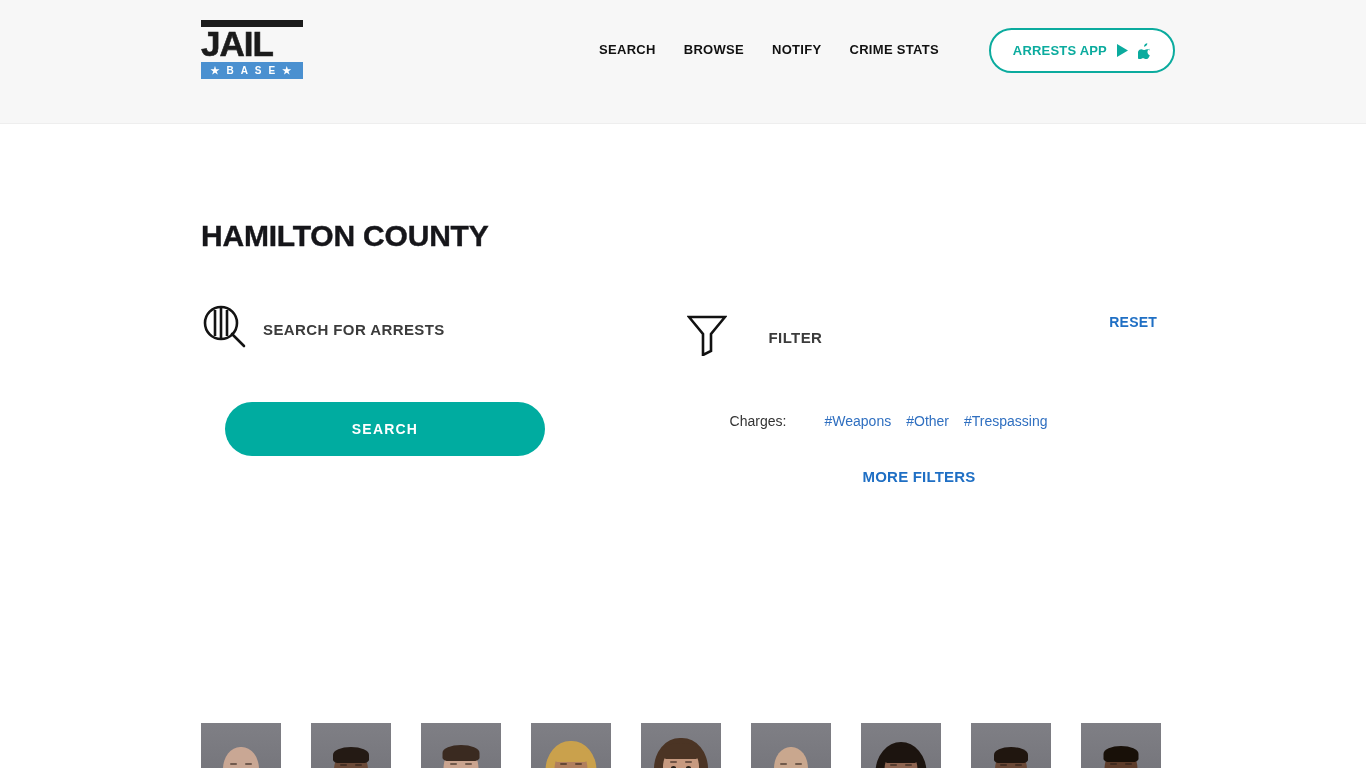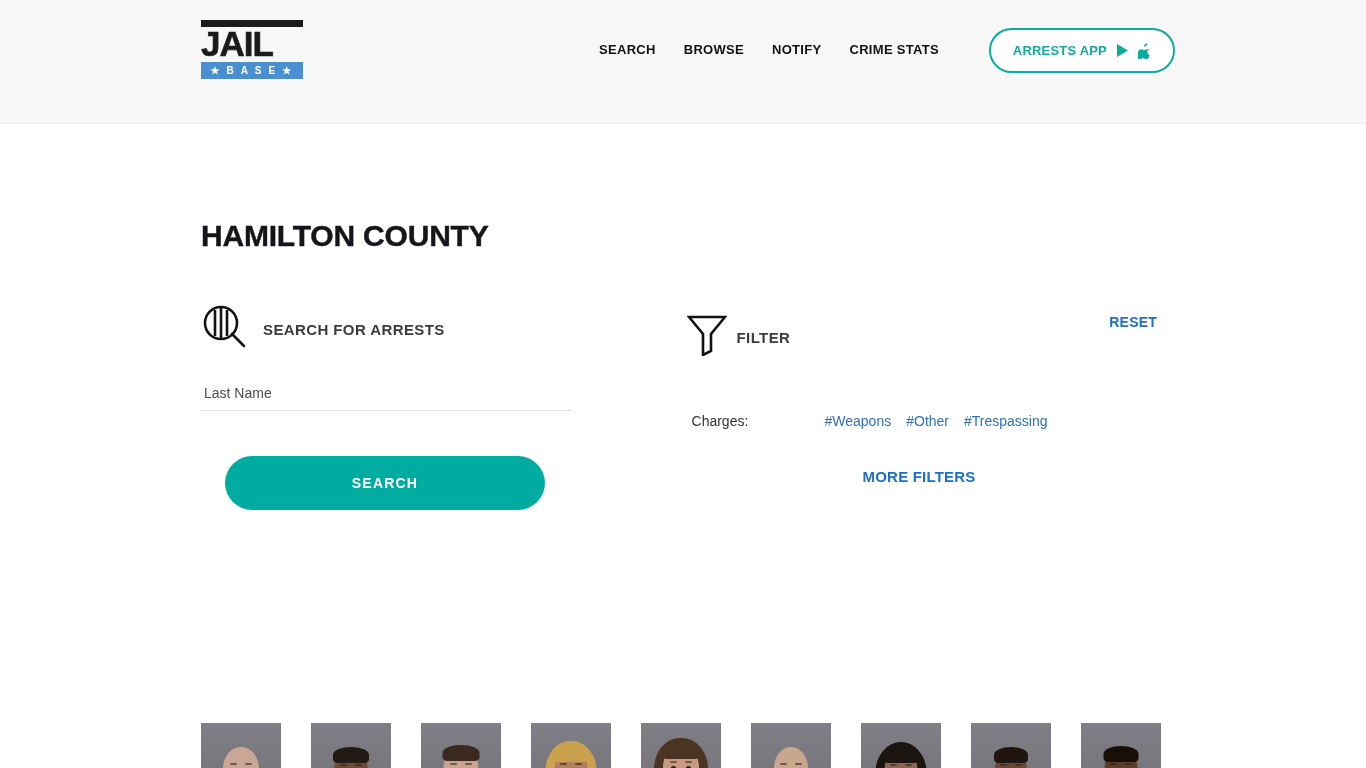--- a/index.html
+++ b/index.html
@@ -187,41 +187,42 @@
     height: 56px;
     position: relative;
     margin-top: 8px;
   }
   .filter-icon-wrap { width: 52px; padding-left: 2px; }
   .filter-title {
     font-size: 15px;
     font-weight: bold;
     color: #3b3b3b;
     letter-spacing: 0.4px;
+    margin-left: 32px;
   }
   .reset-link {
     position: absolute;
     right: 8px;
     top: 5px;
     font-size: 14px;
     font-weight: bold;
     color: #1f6fc4;
     text-decoration: none;
     letter-spacing: 0.2px;
     cursor: pointer;
   }
 
   .filter-rows { margin-left: 7px; margin-top: 20px; width: 455px; }
   .filter-row {
     display: flex;
     align-items: center;
     height: 71px;
     border-bottom: 1px solid #ededed;
   }
-  .filter-row:last-of-type { border-bottom: none; }
+  .filter-row:last-of-type { border-bottom: none; text-align: center; }
   .filter-label {
     width: 133px;
     font-size: 14px;
     color: #333333;
   }
   .tag {
     font-size: 14px;
     color: #2f6fc0;
     text-decoration: none;
     margin-right: 15px;
@@ -358,23 +359,20 @@
             <line x1="20" y1="3.5" x2="20" y2="34.5" stroke="#131313" stroke-width="2.6"></line>
             <line x1="14" y1="6" x2="14" y2="32" stroke="#131313" stroke-width="2.6"></line>
             <line x1="26" y1="6" x2="26" y2="32" stroke="#131313" stroke-width="2.6"></line>
             <line x1="31" y1="30" x2="43" y2="42" stroke="#131313" stroke-width="2.6" stroke-linecap="round"></line>
           </svg>
         </span>
         <span class="panel-title">SEARCH FOR ARRESTS</span>
       </div>
 
 
-      <div class="field">
-        <input type="text" placeholder="Last Name" value="" style="">
-      </div>
 
       <button class="search-btn">SEARCH</button>
 
     </section>
 
     <section class="col-filter">
 
       <div class="filter-head">
         <span class="filter-icon-wrap">
           <svg width="40" height="42" viewBox="0 0 40 42" aria-hidden="true">

